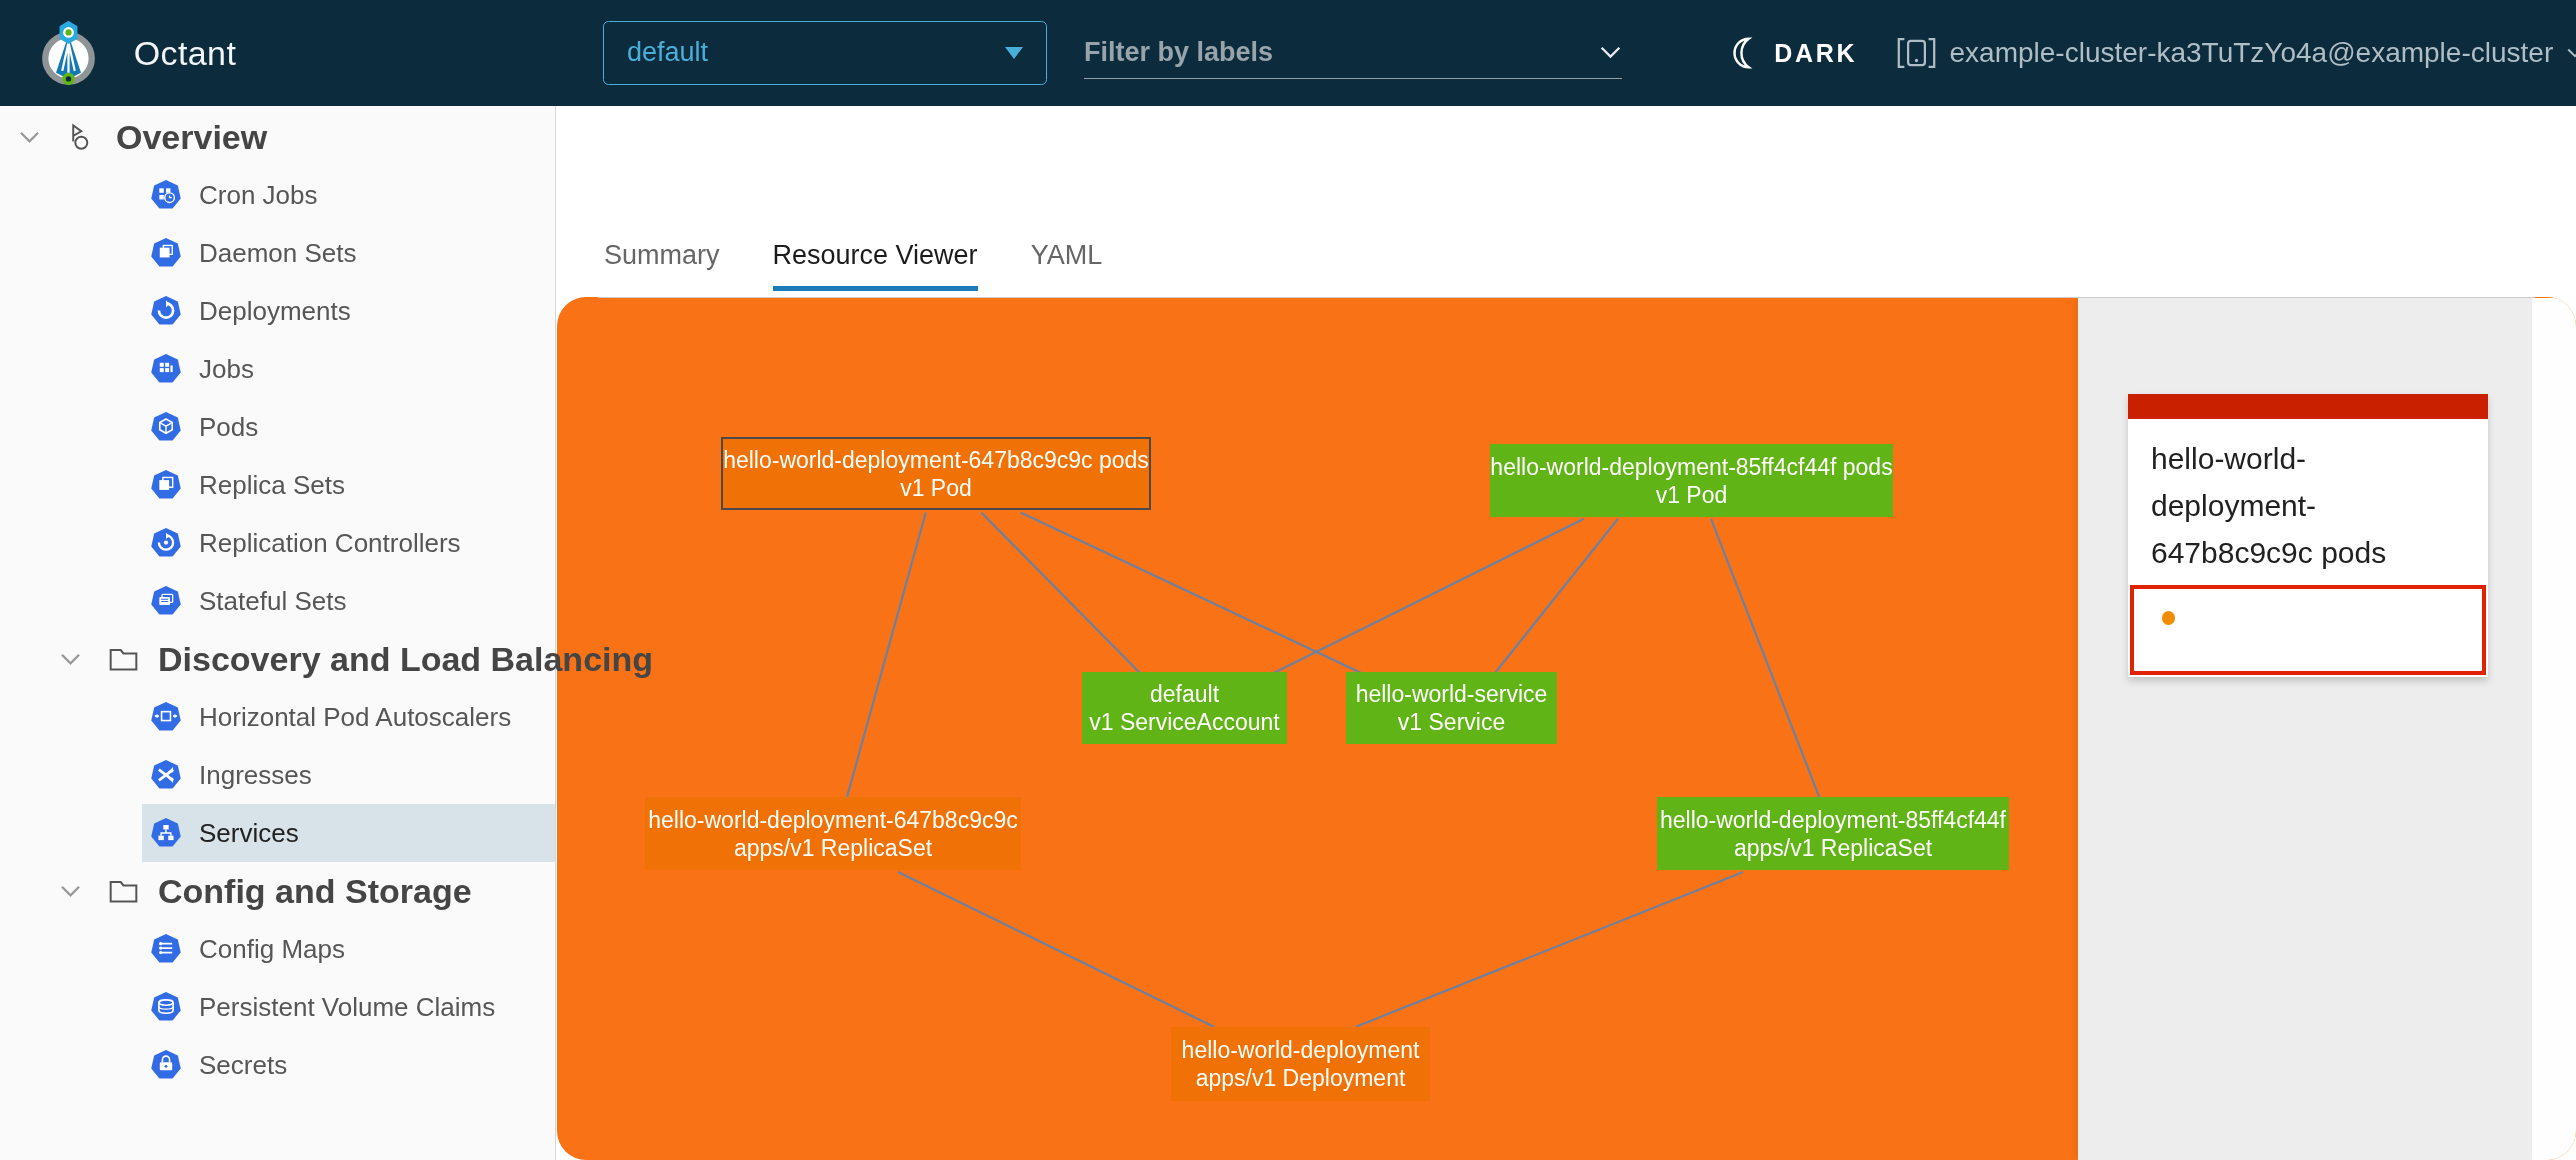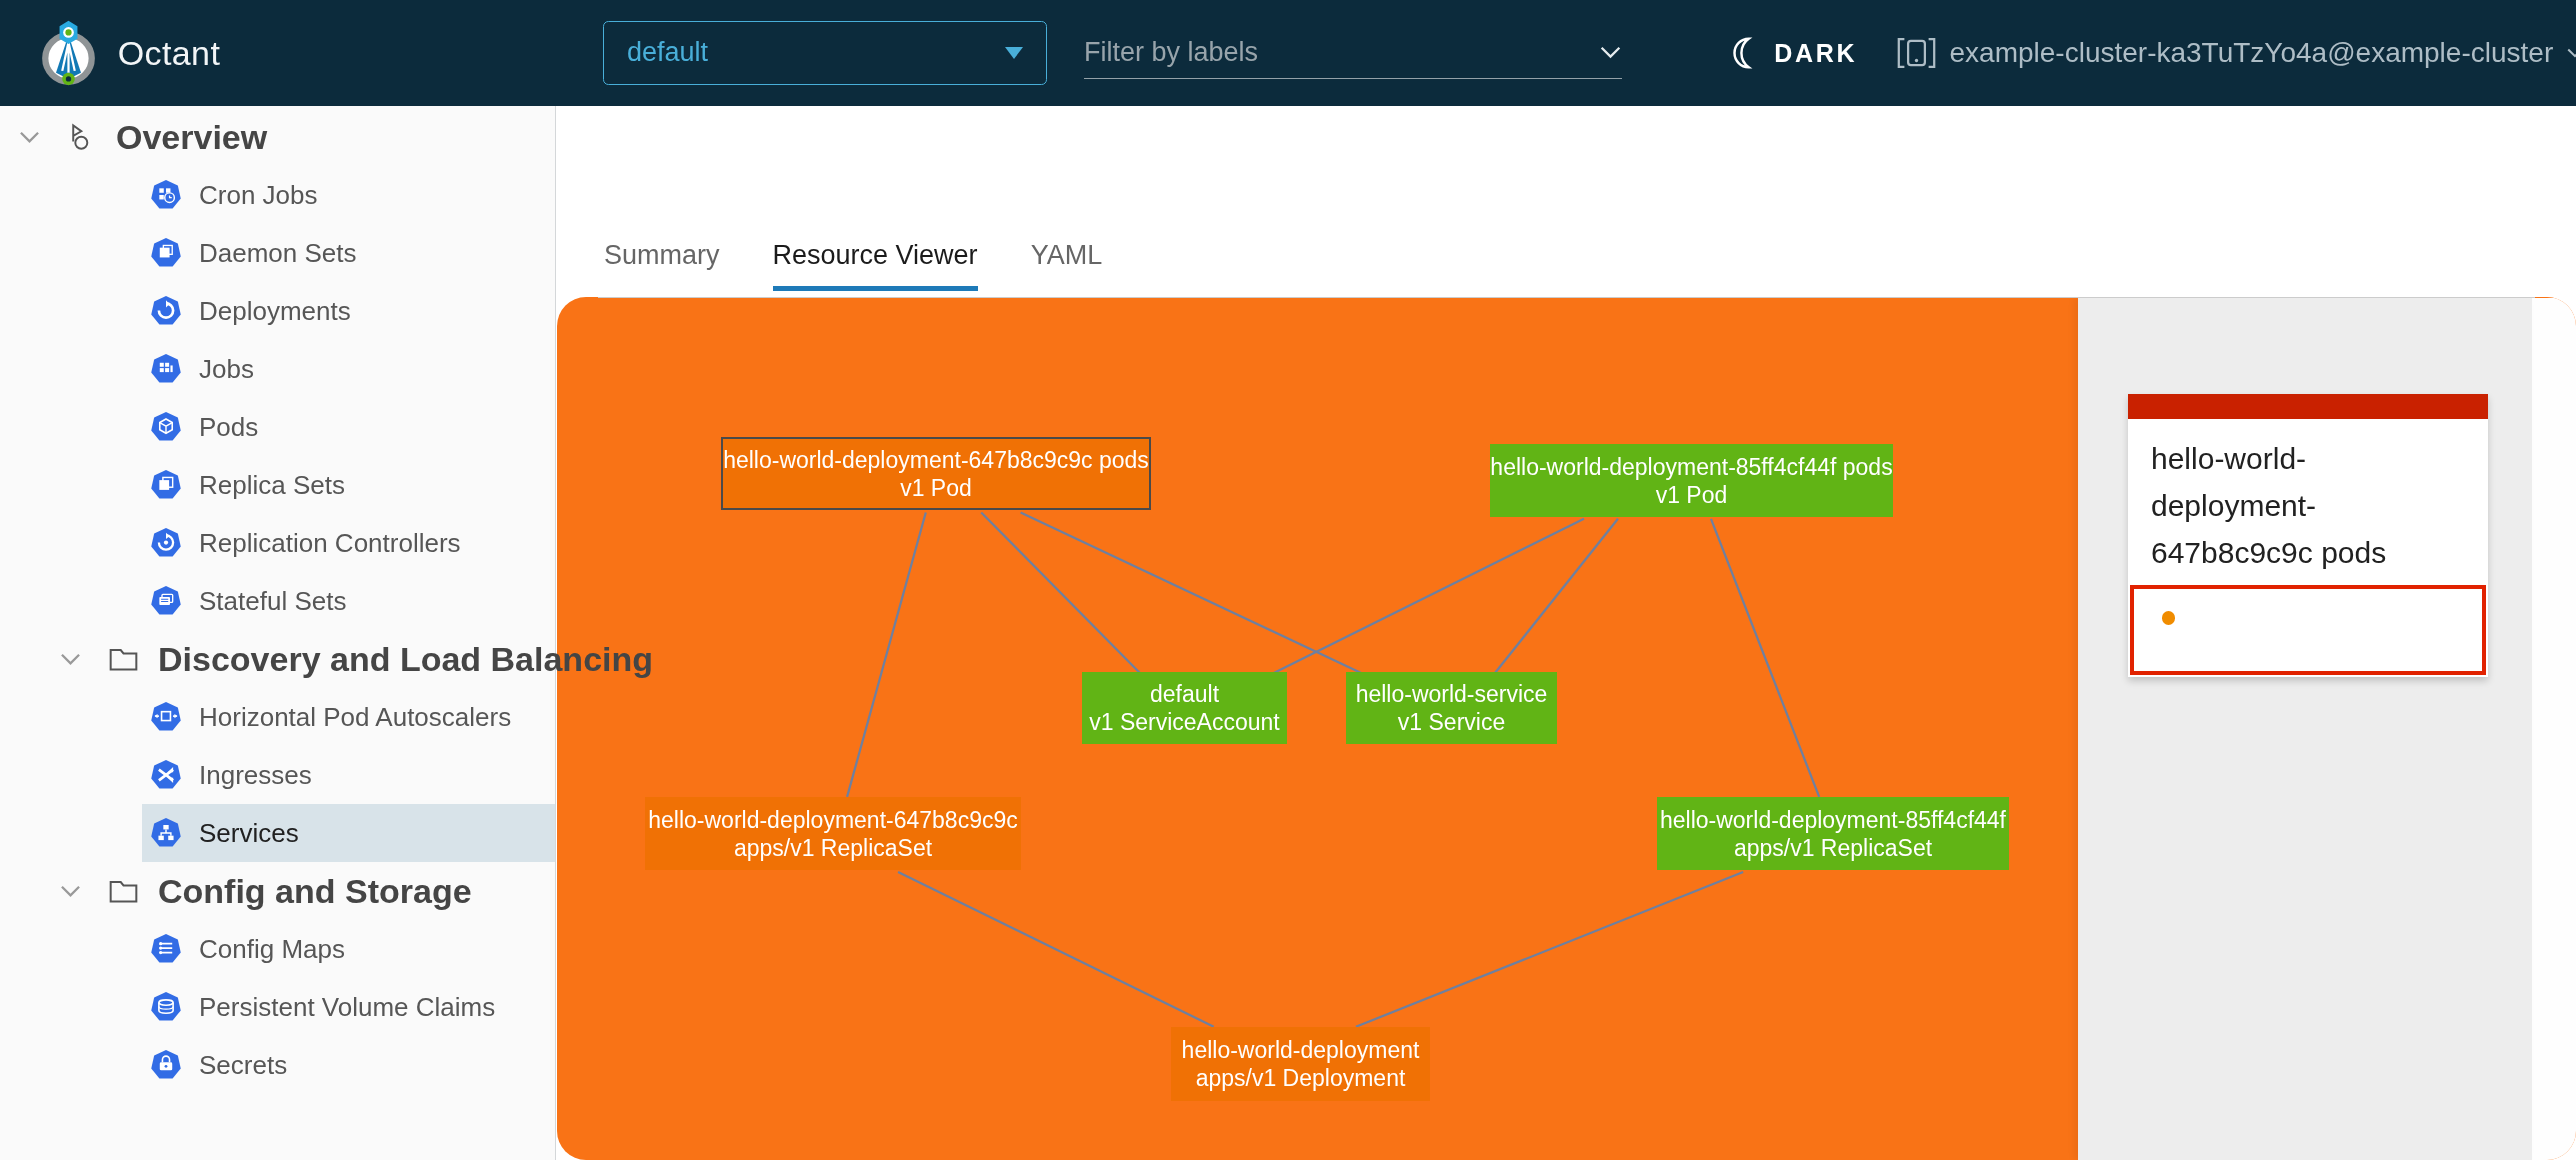--- a/index.html
+++ b/index.html
@@ -2,30 +2,30 @@
 <html style="font-size:14.3px"><head>
 <meta charset="utf-8">
 <style>
   * { margin:0; padding:0; box-sizing:border-box; }
   html,body { width:2576px; height:1160px; overflow:hidden; background:#fff;
               font-family:"Liberation Sans", sans-serif; }
 
   
   .app-header { position:absolute; left:0; top:0; width:2576px; height:106px; background:#0c2b3c; z-index:10; }
   .logo-group { position:absolute; left:39px; top:0; height:106px; display:flex; align-items:center; gap:19.7px; }
-  .app-title { color:#f2f5f7; font-size:34px; letter-spacing:0.4px; }
+  .app-title { color:#f2f5f7; font-size:34px; letter-spacing:0.4px;margin-left:16px; }
   .ns-dropdown { position:absolute; left:603px; top:20.6px; width:444px; height:64px;
                  border:1.8px solid #49afd9; border-radius:5.4px; display:flex; align-items:center;
                  padding:0 23px; cursor:pointer; }
   .ns-dropdown span { color:#49afd9; font-size:27px; flex:1; }
   .caret-down { width:0; height:0; border-left:9.8px solid transparent; border-right:9.8px solid transparent;
                 border-top:12.5px solid #49afd9; }
   .filter-box { position:absolute; left:1084px; top:27px; width:538px; height:52px;
                 border-bottom:1.8px solid #94a1a8; display:flex; align-items:center; cursor:text; }
-  .filter-box span { color:#98a4ab; font-size:27px; flex:1; }
+  .filter-box span { color:#98a4ab; font-size:27px; flex:1;font-weight:bold; }
   .theme-toggle { position:absolute; left:1726px; top:0; height:106px; display:flex; align-items:center; gap:14.3px; cursor:pointer; }
   .theme-toggle .t-label { color:#fff; font-size:25px; font-weight:bold; letter-spacing:2.7px; }
   .cluster-sel { position:absolute; left:1896px; top:0; height:106px; display:flex; align-items:center; gap:12.5px; cursor:pointer; }
   .cluster-sel .c-label { color:#aebdc6; font-size:28px; white-space:nowrap; }
 
   
   .sidebar { position:absolute; left:0; top:106px; width:556px; bottom:0; background:#fafafa;
              border-right:0.9px solid #d4d7d9; z-index:5; }
   .nav-rows { position:absolute; left:0; top:1.8px; right:0; }
   .row { position:relative; height:58px; cursor:pointer; }

